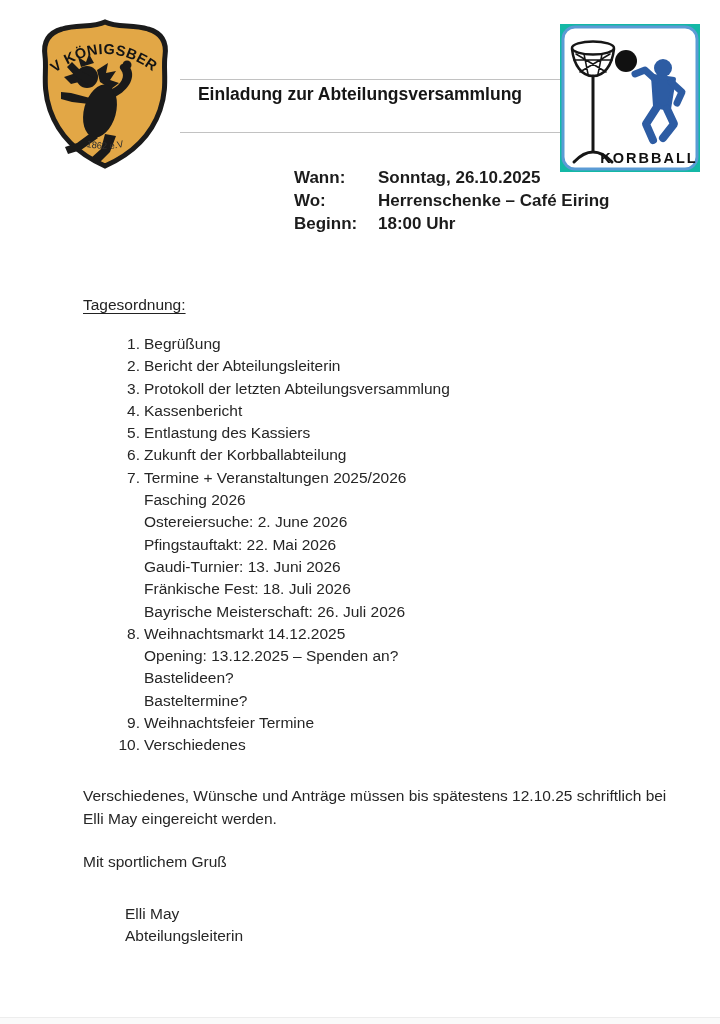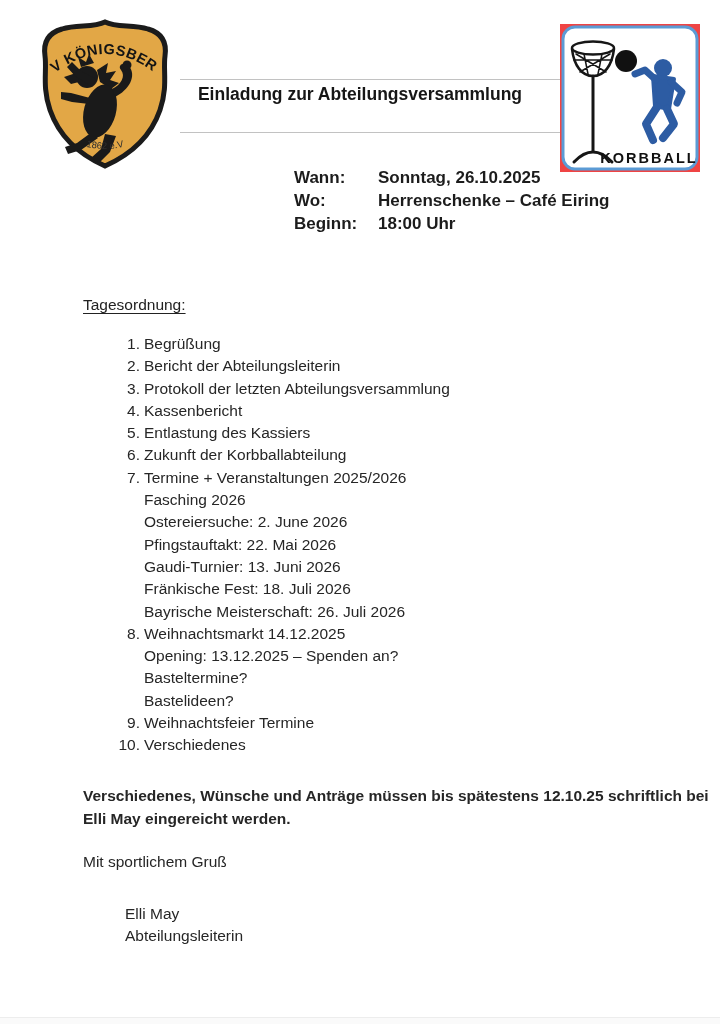--- a/index.html
+++ b/index.html
@@ -13,21 +13,21 @@
   .title-band{
     position:absolute;left:40px;top:79px;width:648px;height:52px;
     border-top:1.5px solid #c2c2c2;border-bottom:1.5px solid #c2c2c2;z-index:1;
   }
   .title-text{
     position:absolute;left:175px;right:175px;top:83px;z-index:3;text-align:center;
     font-weight:700;font-size:17.5px;line-height:23.4px;color:#161616;
   }
   .title-text div{white-space:nowrap;}
   .crest{position:absolute;left:30px;top:14px;width:150px;height:164px;background:#fff;z-index:2;}
-  .klogo{position:absolute;left:560px;top:24px;width:140px;height:148px;background:#ef4444;z-index:2;}
+  .klogo{position:absolute;left:560px;top:24px;width:140px;height:148px;background:#14b8a6;z-index:2;}
 
   
   .details{
     position:absolute;left:258px;top:166px;z-index:4;
     font-weight:700;font-size:17px;line-height:23.2px;color:#1c1c1c;margin-left:36px;
   }
   .drow{display:flex;}
   .dlabel{width:84px;flex:0 0 84px;}
   .dvalue{white-space:nowrap;}
 
@@ -35,21 +35,21 @@
   .agenda-heading{
     position:absolute;left:83px;top:296px;font-size:15.5px;color:#222;
     text-decoration:underline;text-underline-offset:3px;
   }
   .agenda{position:absolute;left:118px;top:333px;font-size:15.5px;line-height:22.3px;color:#262626;}
   .arow{display:flex;}
   .anum{width:22px;flex:0 0 22px;text-align:right;}
   .atext{margin-left:4px;white-space:nowrap;}
 
   
-  .note{position:absolute;left:83px;top:784px;font-size:15.5px;line-height:23px;color:#262626;font-weight:bold;}
+  .note{position:absolute;left:83px;top:784px;font-size:15.5px;line-height:23px;color:#262626;}
   .note div{white-space:nowrap;}
   .greeting{position:absolute;left:83px;top:853px;font-size:15.5px;color:#262626;}
   .signature{position:absolute;left:83px;top:903px;font-size:15.5px;line-height:22px;color:#262626;margin-left:42px;}
   .bottom-edge{position:absolute;left:0;bottom:0;width:100%;height:6px;background:#fafafa;border-top:1px solid #ededed;}
 </style>
 </head>
 <body>
 
 <div class="page">
 
@@ -181,25 +181,25 @@
       <div class="arow">
         <span class="anum">8.</span>
         <span class="atext">Weihnachtsmarkt 14.12.2025</span>
       </div>
       <div class="arow">
         <span class="anum"></span>
         <span class="atext">Opening: 13.12.2025 – Spenden an?</span>
       </div>
       <div class="arow">
         <span class="anum"></span>
+        <span class="atext">Bastelideen?</span>
+      </div>
+      <div class="arow">
+        <span class="anum"></span>
         <span class="atext">Basteltermine?</span>
-      </div>
-      <div class="arow">
-        <span class="anum"></span>
-        <span class="atext">Bastelideen?</span>
       </div>
       <div class="arow">
         <span class="anum">9.</span>
         <span class="atext">Weihnachtsfeier Termine</span>
       </div>
       <div class="arow">
         <span class="anum">10.</span>
         <span class="atext">Verschiedenes</span>
       </div>
     </div>

